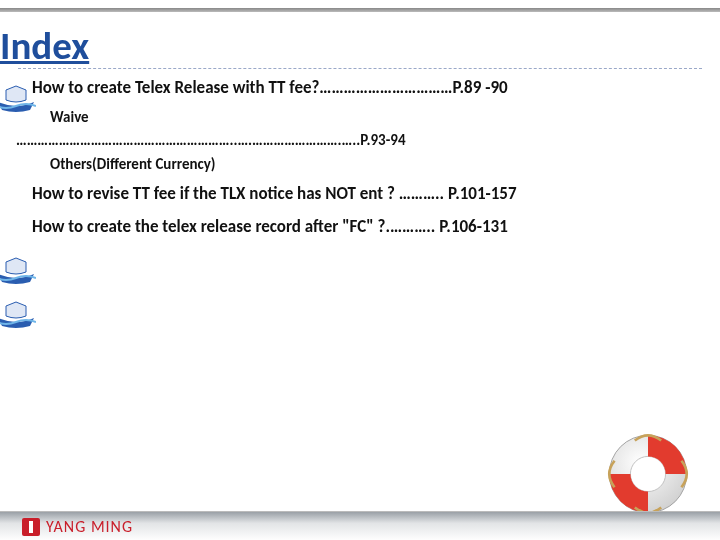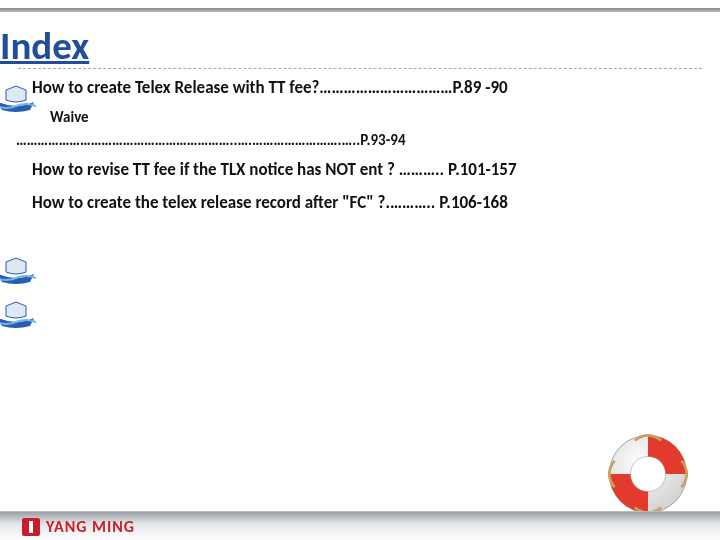--- a/index.html
+++ b/index.html
@@ -115,21 +115,21 @@
     border-radius: 2px;
   }
   .brand-mark::after {
     content: "";
     position: absolute;
     top: 3px; left: 7px;
     width: 4px; height: 12px;
     background: #fff;
   }
   .brand-text {
-    font-weight: bold;
+    font-weight: normal;
     font-size: 16px;
     color: #c91e2a;
     letter-spacing: 1px;
   }
 </style>
 </head>
 <body>
 
 <div class="slide">
 
@@ -158,22 +158,23 @@
         <path d="M2 18 Q20 26 38 18 L34 26 Q20 30 6 26 Z" fill="#2a5db0"></path>
         <path d="M10 6 L20 2 L30 6 L30 16 Q20 20 10 16 Z" fill="#dfe7f5" stroke="#2a5db0" stroke-width="1"></path>
         <path d="M0 22 Q10 26 20 22 T40 22" stroke="#6fb5e8" stroke-width="2" fill="none"></path>
       </svg>
   </div>
 
   <div class="content">
     <div class="entry">How to create Telex Release with TT fee?……………………………P.89 -90</div>
     <div class="sub">Waive</div>
     <div class="sub-cont">……………………………………………………..….…………………….…..P.93-94</div>
+    <div class="sub">Others(Different Currency)</div>
     <div class="entry" style="margin-top:6px">How to revise TT fee if the TLX notice has NOT ent ? ……….. P.101-157</div>
-    <div class="entry" style="margin-top:8px">How to create the telex release record after "FC" ?.……….. P.106-168</div>
+    <div class="entry" style="margin-top:8px">How to create the telex release record after "FC" ?.……….. P.106-131</div>
   </div>
 
   <div class="corner-img">
     <svg viewBox="0 0 100 100">
       <defs>
         <radialGradient id="rg" cx="40%" cy="35%" r="70%">
           <stop offset="0%" stop-color="#ffffff"></stop>
           <stop offset="100%" stop-color="#d0d0d0"></stop>
         </radialGradient>
       </defs>

